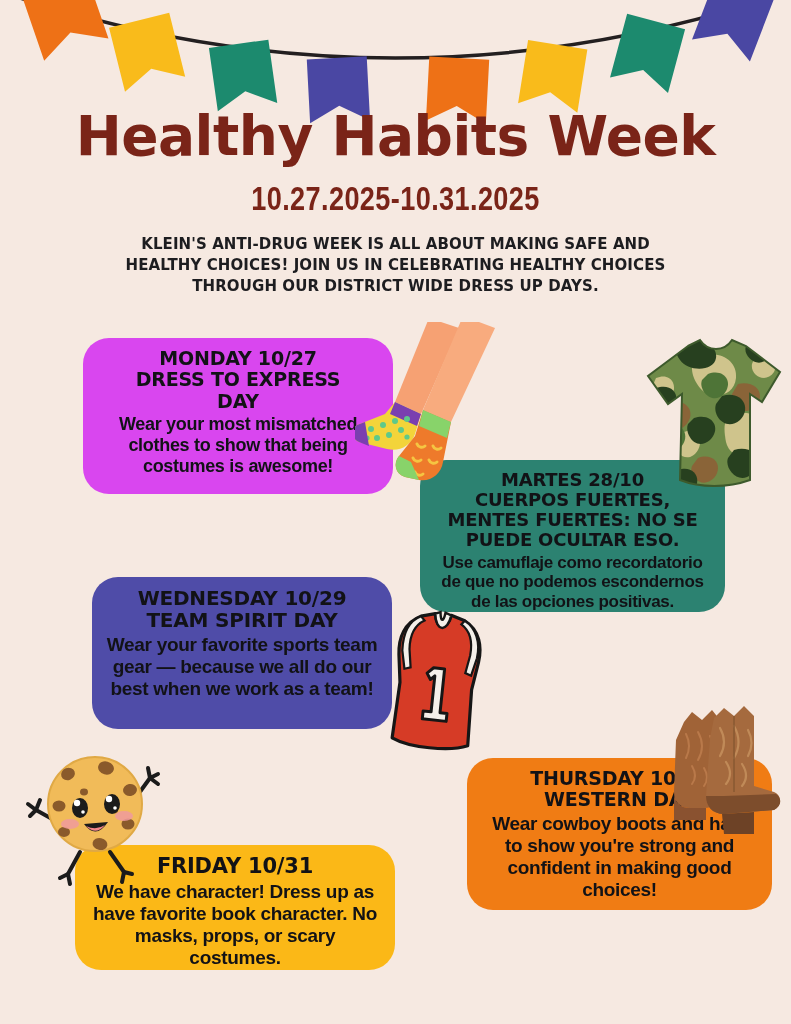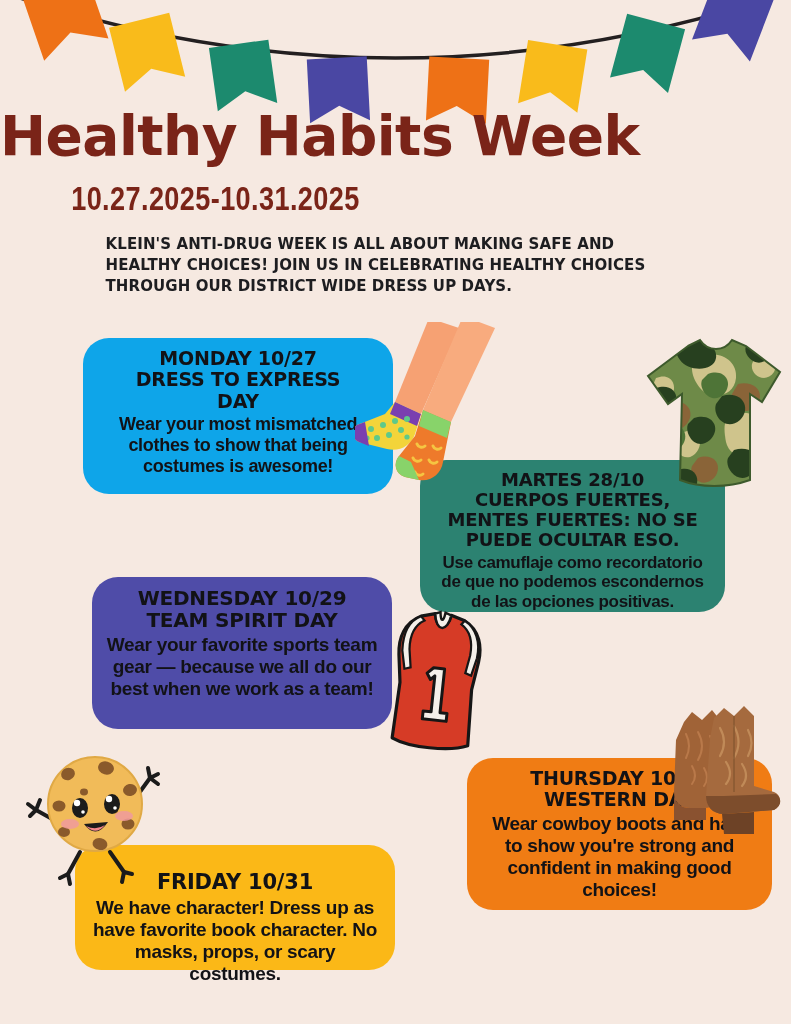--- a/index.html
+++ b/index.html
@@ -9,21 +9,21 @@
     font-family:"Liberation Sans", sans-serif;
     overflow:hidden;
     position:relative;
   }
   .poster{position:relative;width:791px;height:1024px;overflow:hidden;background:#f6e9e1;}
 
   
   .bunting{position:absolute;top:0;left:0;width:791px;height:125px;}
 
   
-  .header{position:absolute;top:108px;left:0;width:791px;}
+  .header{position:absolute;top:108px;left:0;width:791px;text-align:center;}
   .title{
     font-family:"DejaVu Sans", sans-serif;
     font-weight:bold;
     font-size:55px;
     letter-spacing:-0.5px;
     color:#7a2418;
     margin:0;
     line-height:1.05;
   }
   .dates{
@@ -68,31 +68,31 @@
   }
   .card .body{
     font-family:"Liberation Sans", sans-serif;
     font-weight:bold;
     font-size:19px;
     line-height:1.16;
     margin-top:2px;
     letter-spacing:-0.3px;
   }
 
-  #card-mon{left:83px;top:338px;width:310px;height:156px;background:#0ea5e9;}
+  #card-mon{left:83px;top:338px;width:310px;height:156px;background:#d946ef;}
   #card-tue{left:420px;top:460px;width:305px;height:152px;background:#2c8271;}
   #card-wed{left:92px;top:577px;width:300px;height:152px;background:#4f4ca8;}
   #card-thu{left:423px;top:758px;width:305px;height:152px;background:#f07c14;margin-left:44px;}
   #card-fri{left:75px;top:845px;width:320px;height:125px;background:#fbb817;}
 
   #card-tue .hdr{font-size:18px;}
   #card-tue .body{font-size:17px;}
   #card-mon .body{font-size:18px;}
   #card-wed .hdr{font-size:20px;}
-  #card-fri{padding-top:26px;}
+  #card-fri{padding-top:10px;}
   #card-fri .hdr{font-size:21px;}
   #card-fri .body{font-size:19px;}
 
   
   .art{position:absolute;}
   #art-socks{left:355px;top:322px;width:140px;height:165px;z-index:6;}
   #art-camo{left:638px;top:328px;width:150px;height:170px;z-index:6;}
   #art-jersey{left:378px;top:608px;width:115px;height:152px;z-index:7;}
   #art-boots{left:662px;top:700px;width:122px;height:145px;z-index:6;}
   #art-cookie{left:18px;top:748px;width:160px;height:150px;z-index:7;}

